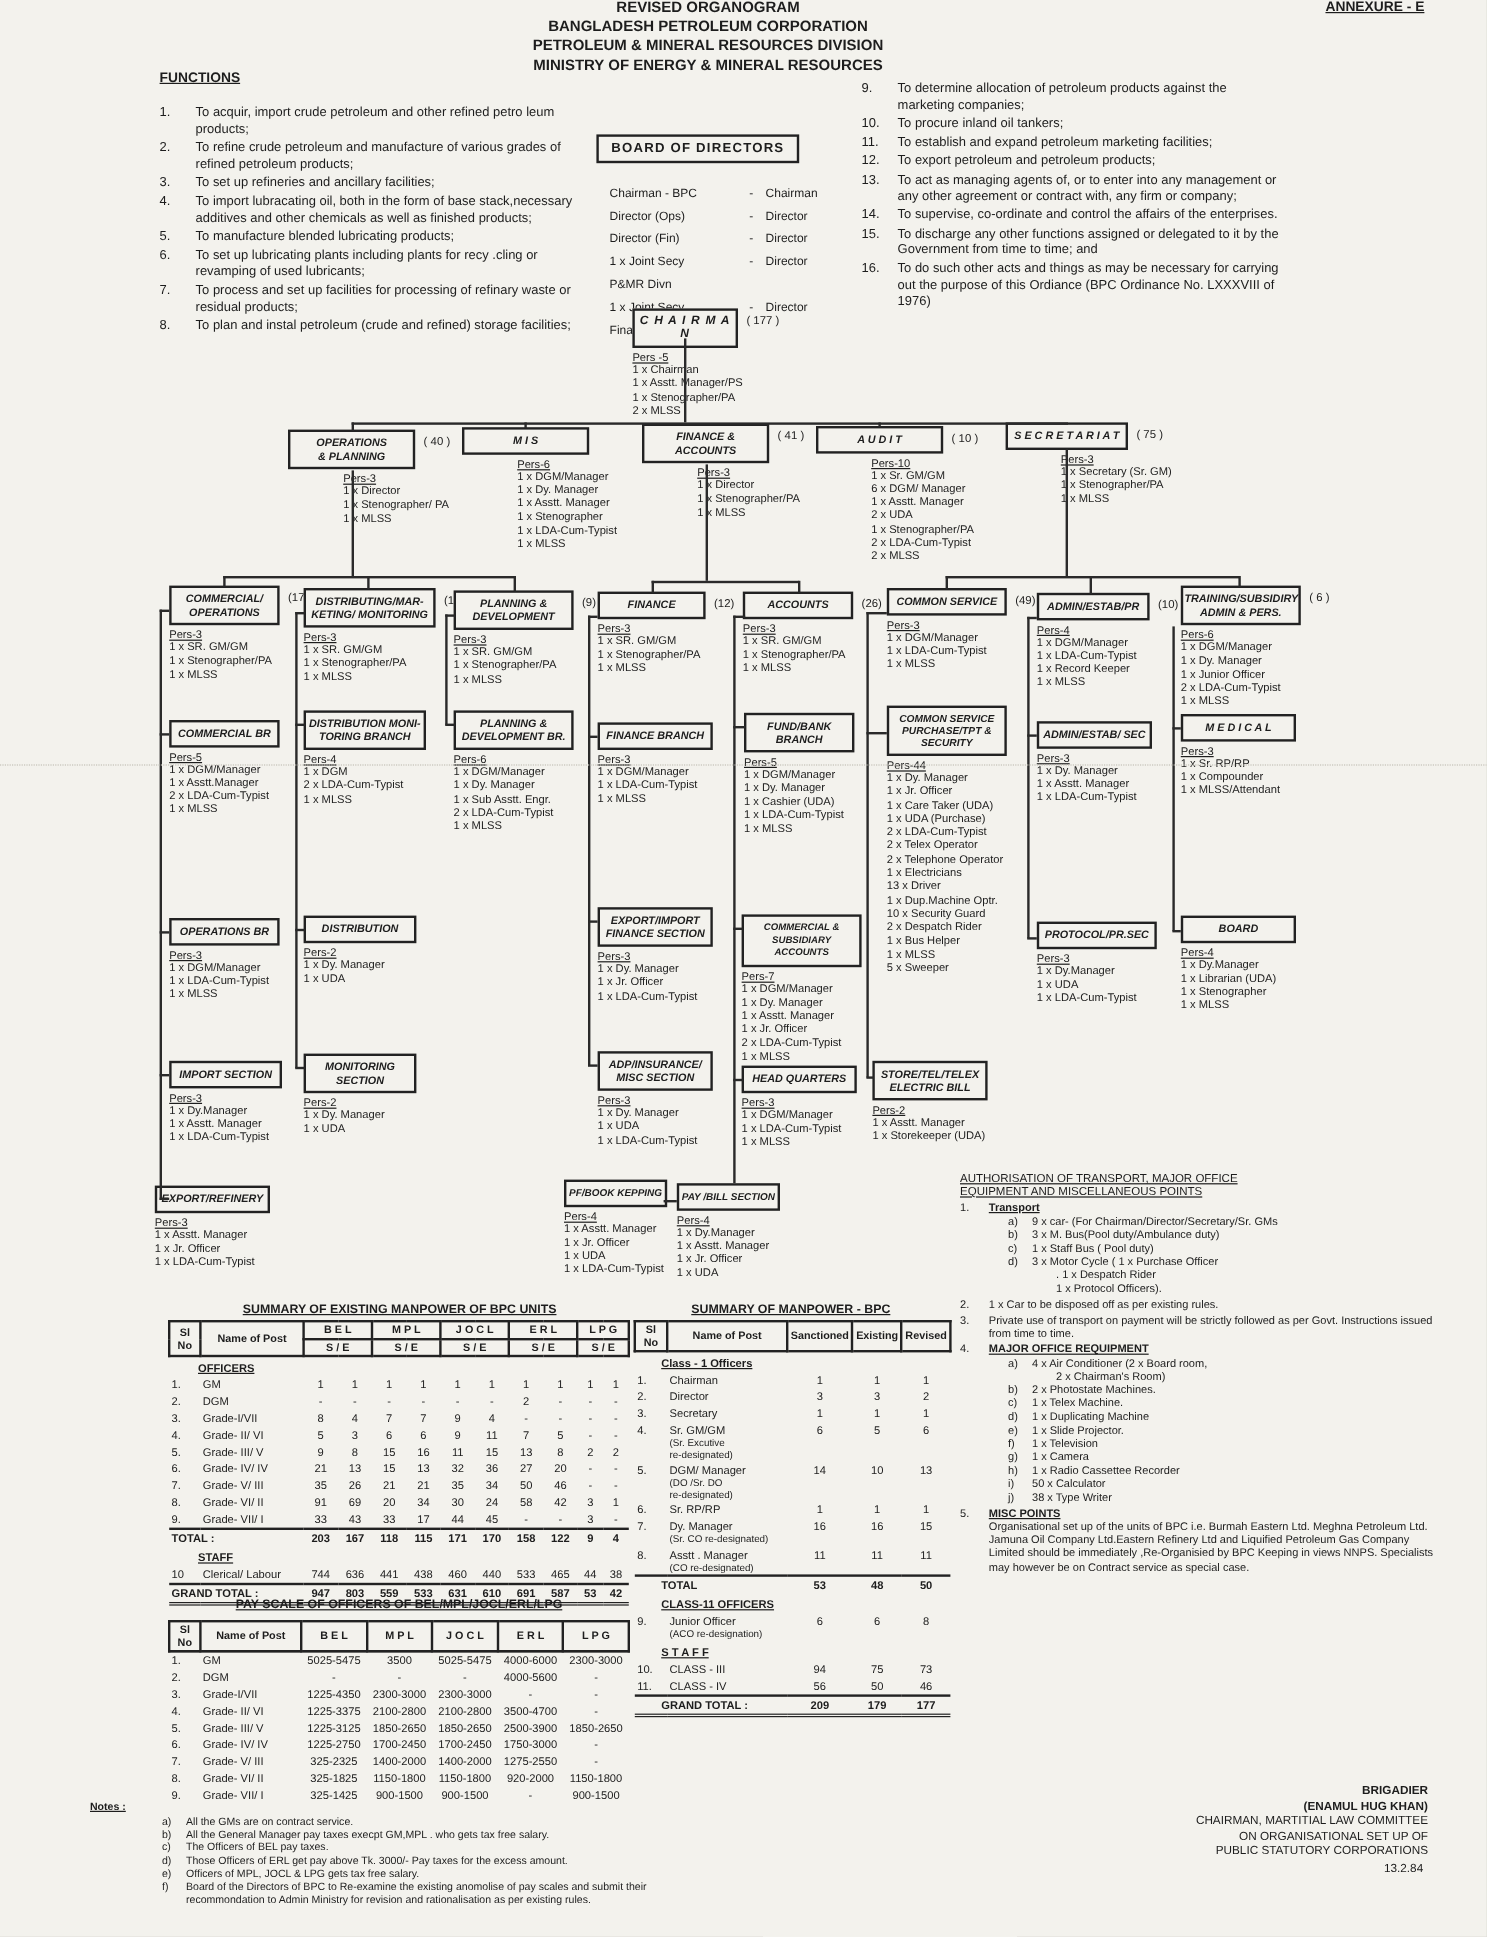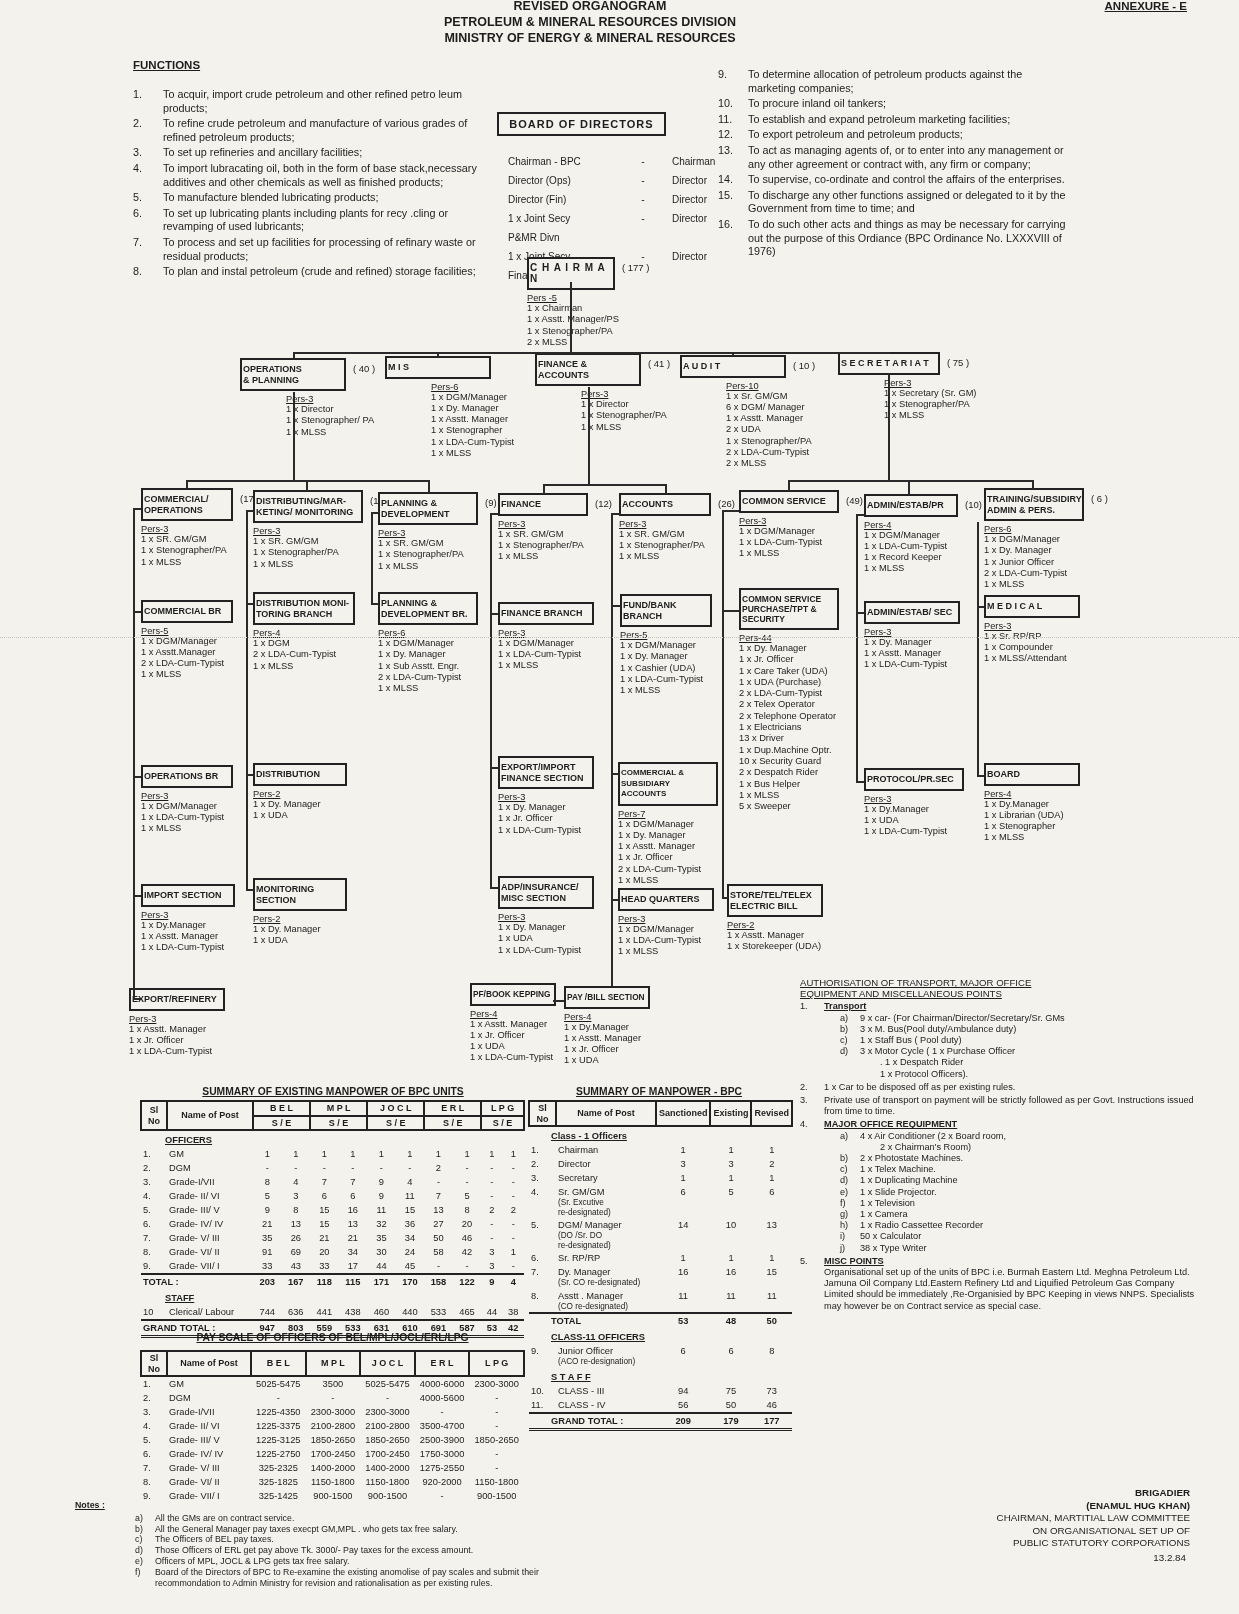--- a/index.html
+++ b/index.html
@@ -15,27 +15,27 @@
   .funcs{font-size:10.8px;line-height:13.6px;}
   .fitem{display:flex;margin-bottom:2px;}
   .fno{width:30px;flex:none;}
   .ftext{flex:1;}
   #funcs-left{left:133px;top:88px;width:352px;}
   #funcs-right{left:718px;top:68px;width:352px;}
   
   .bodbox{left:497px;top:112px;width:165px;border:2px solid #222;text-align:center;
           font-weight:bold;font-size:11px;letter-spacing:1px;padding:4px 0;}
   #bod-rows{left:508px;top:152px;width:200px;font-size:10px;line-height:19px;}
-  .bodrow{display:flex;gap:17px;}
+  .bodrow{display:flex;}
   .bodpost{width:106px;flex:none;}
   .boddash{width:24px;flex:none;text-align:center;}
   
   .unit{position:absolute;}
-  .ubox{border:2px solid #222;background:#f3f2ed;position:relative;text-align:left;
-        font-weight:bold;font-size:9px;line-height:10.5px;padding:4px 1px;}
+  .ubox{border:2px solid #222;background:#f3f2ed;position:relative;text-align:center;
+        font-weight:bold;font-size:9px;line-height:10.5px;padding:4px 1px;font-style:italic;}
   .ucount{position:absolute;left:100%;margin-left:7px;top:5px;font-size:9.5px;white-space:nowrap;}
   .pers{margin-top:3px;font-size:9.3px;text-decoration:underline;white-space:nowrap;}
   .sline{font-size:9.3px;line-height:11.3px;white-space:nowrap;}
   #u-chairman{left:527px;top:257px;width:88px}
   #u-chairman .ubox{font-size:10px;letter-spacing:1px;}
   #u-ops-planning{left:240px;top:358px;width:106px}
   #u-mis{left:385px;top:356px;width:106px}
   #u-finance-accounts{left:535px;top:353px;width:106px}
   #u-audit{left:680px;top:355px;width:106px}
   #u-secretariat{left:838px;top:352px;width:102px}
@@ -117,20 +117,21 @@
   .sigb{font-weight:bold;}
   .sigdate{margin-top:2px;padding-right:4px;}
 </style>
 </head>
 <body>
 
 <div class="page">
 
   <div class="abs titleblock">
     <div>REVISED ORGANOGRAM</div>
+    <div>BANGLADESH PETROLEUM CORPORATION</div>
     <div>PETROLEUM  &amp; MINERAL RESOURCES DIVISION</div>
     <div>MINISTRY OF ENERGY &amp; MINERAL RESOURCES</div>
   </div>
   <div class="abs annexure">ANNEXURE - E</div>
   <div class="abs funchead">FUNCTIONS</div>
 
   <div class="abs funcs" id="funcs-left">
       <div class="fitem">
         <span class="fno">1.</span>
         <span class="ftext">To acquir, import crude petroleum and other refined petro leum products;</span>

